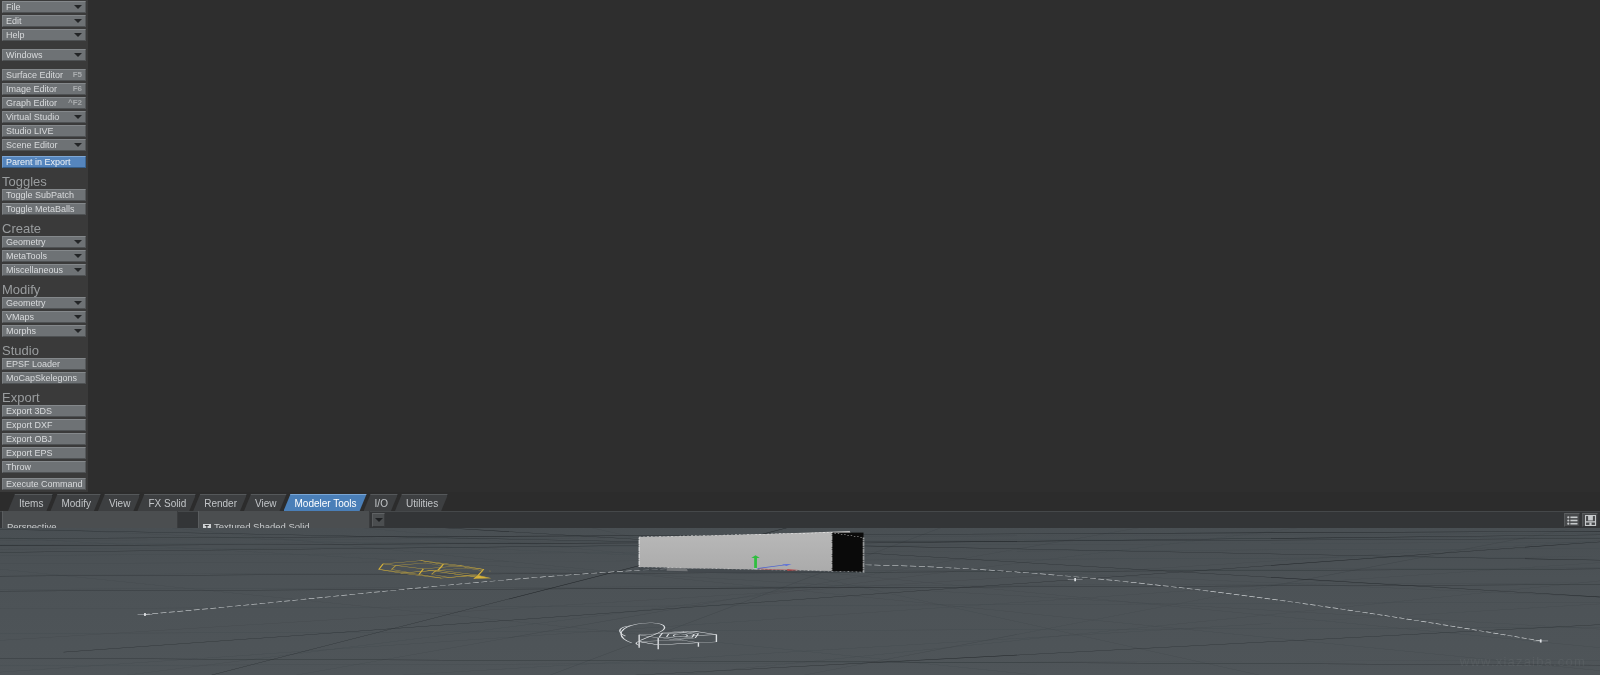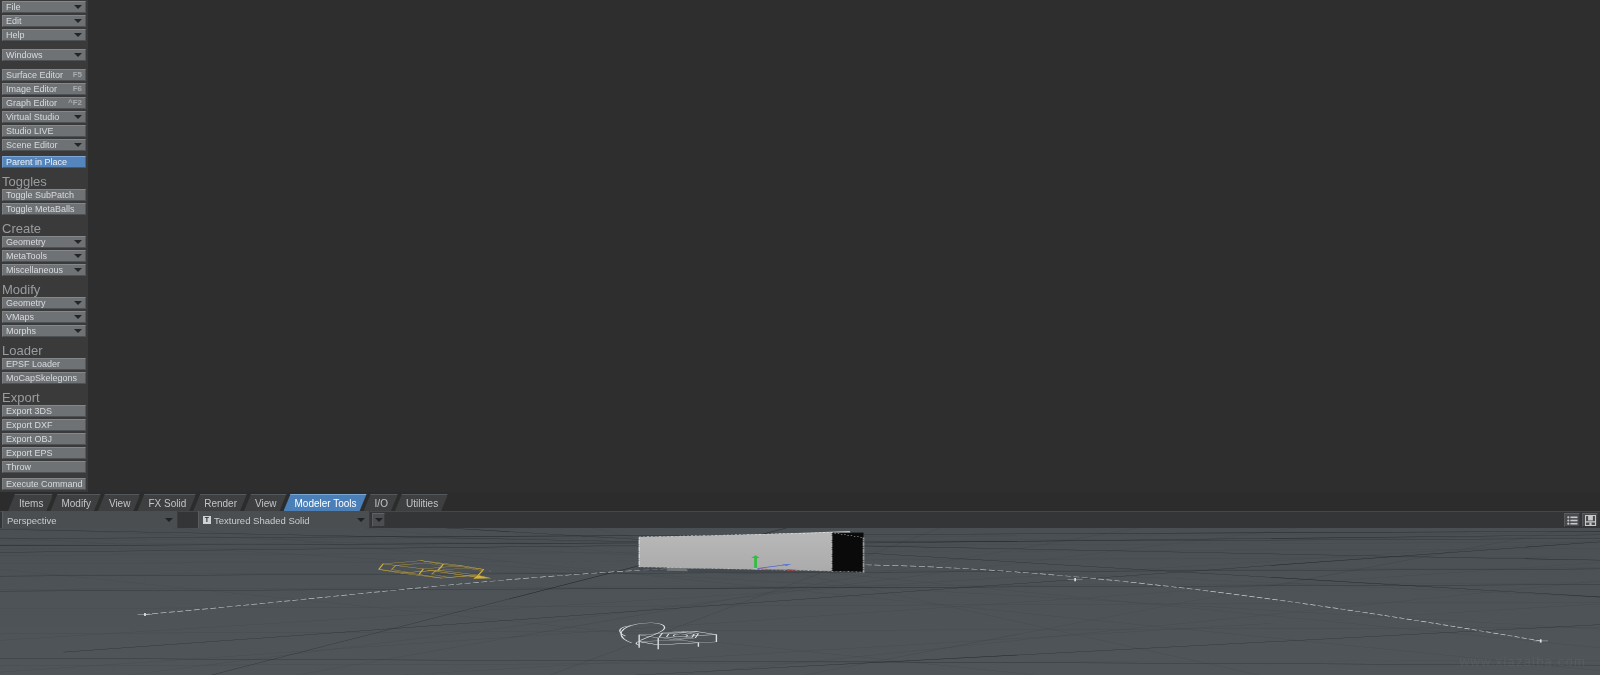--- a/index.html
+++ b/index.html
@@ -129,21 +129,21 @@
     border-top: 1px solid #45484a;
   }
   .vp-drop {
     height: 26px;
     background: #4b4e50;
     border-top: 1px solid #606365;
     border-left: 1px solid #5a5d5f;
     border-right: 1px solid #3a3c3e;
     border-bottom: 1px solid #333537;
     display: flex;
-    align-items: center;
+    align-items: flex-end;
     color: #c9ccce;
     font-size: 9.5px;
     padding-left: 4px;
     cursor: default;
     white-space: nowrap;
   }
   .vp-drop .txt { flex: 1 1 auto; overflow: hidden; }
   .vp-drop .caret {
     flex: 0 0 auto;
     margin: 0 4px;
@@ -267,21 +267,21 @@
       </div>
       <div class="sb-btn">
         <span class="lbl">Studio LIVE</span>
       </div>
       <div class="sb-btn">
         <span class="lbl">Scene Editor</span>
         <span class="caret"></span>
       </div>
       <div style="height: 3px;"></div>
       <div class="sb-btn active">
-        <span class="lbl">Parent in Place</span>
+        <span class="lbl">Parent in Export</span>
       </div>
       <div class="sb-gap"></div>
       <div class="sb-head">Toggles</div>
       <div class="sb-btn">
         <span class="lbl">Toggle SubPatch</span>
       </div>
       <div class="sb-btn">
         <span class="lbl">Toggle MetaBalls</span>
       </div>
       <div class="sb-gap"></div>
@@ -306,21 +306,21 @@
       </div>
       <div class="sb-btn">
         <span class="lbl">VMaps</span>
         <span class="caret"></span>
       </div>
       <div class="sb-btn">
         <span class="lbl">Morphs</span>
         <span class="caret"></span>
       </div>
       <div class="sb-gap"></div>
-      <div class="sb-head">Loader</div>
+      <div class="sb-head">Studio</div>
       <div class="sb-btn">
         <span class="lbl">EPSF Loader</span>
       </div>
       <div class="sb-btn">
         <span class="lbl">MoCapSkelegons</span>
       </div>
       <div class="sb-gap"></div>
       <div class="sb-head">Export</div>
       <div class="sb-btn">
         <span class="lbl">Export 3DS</span>

